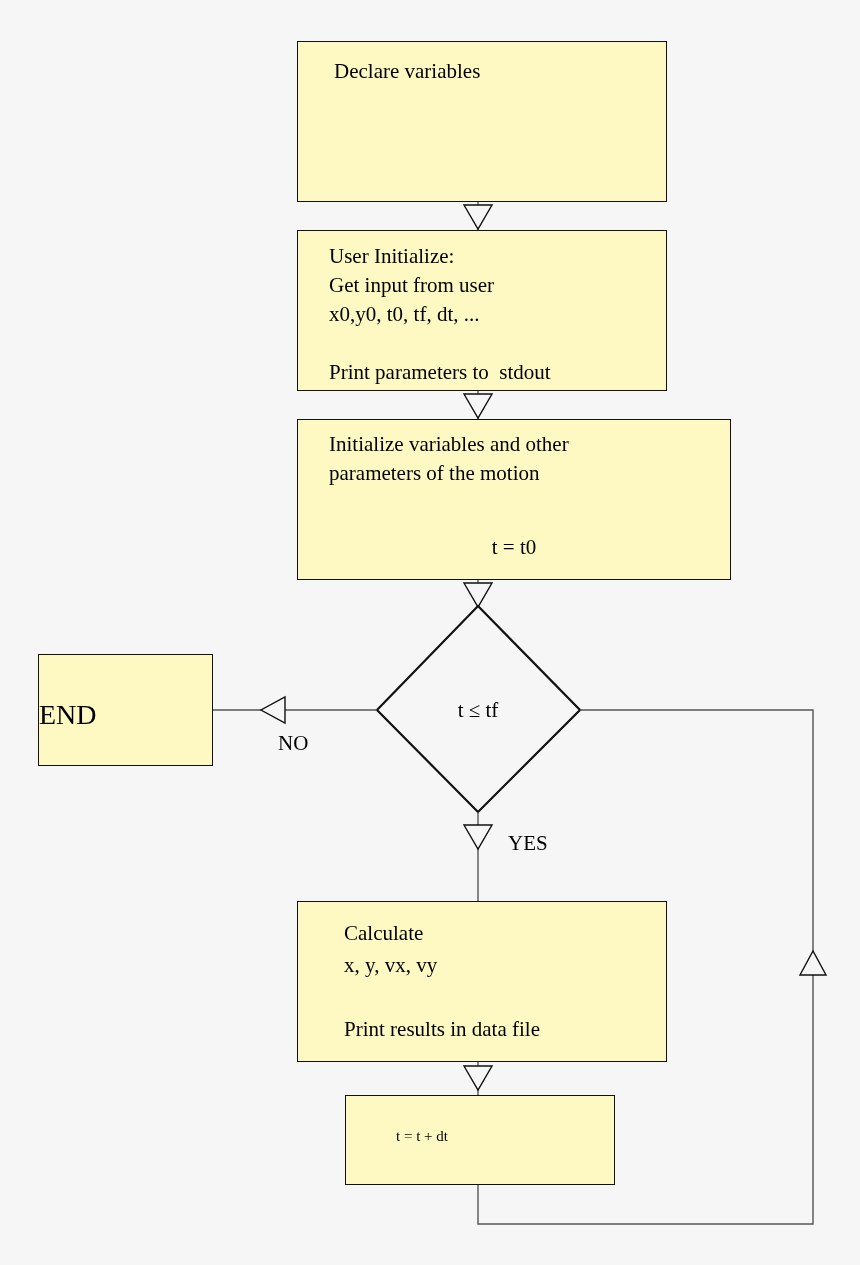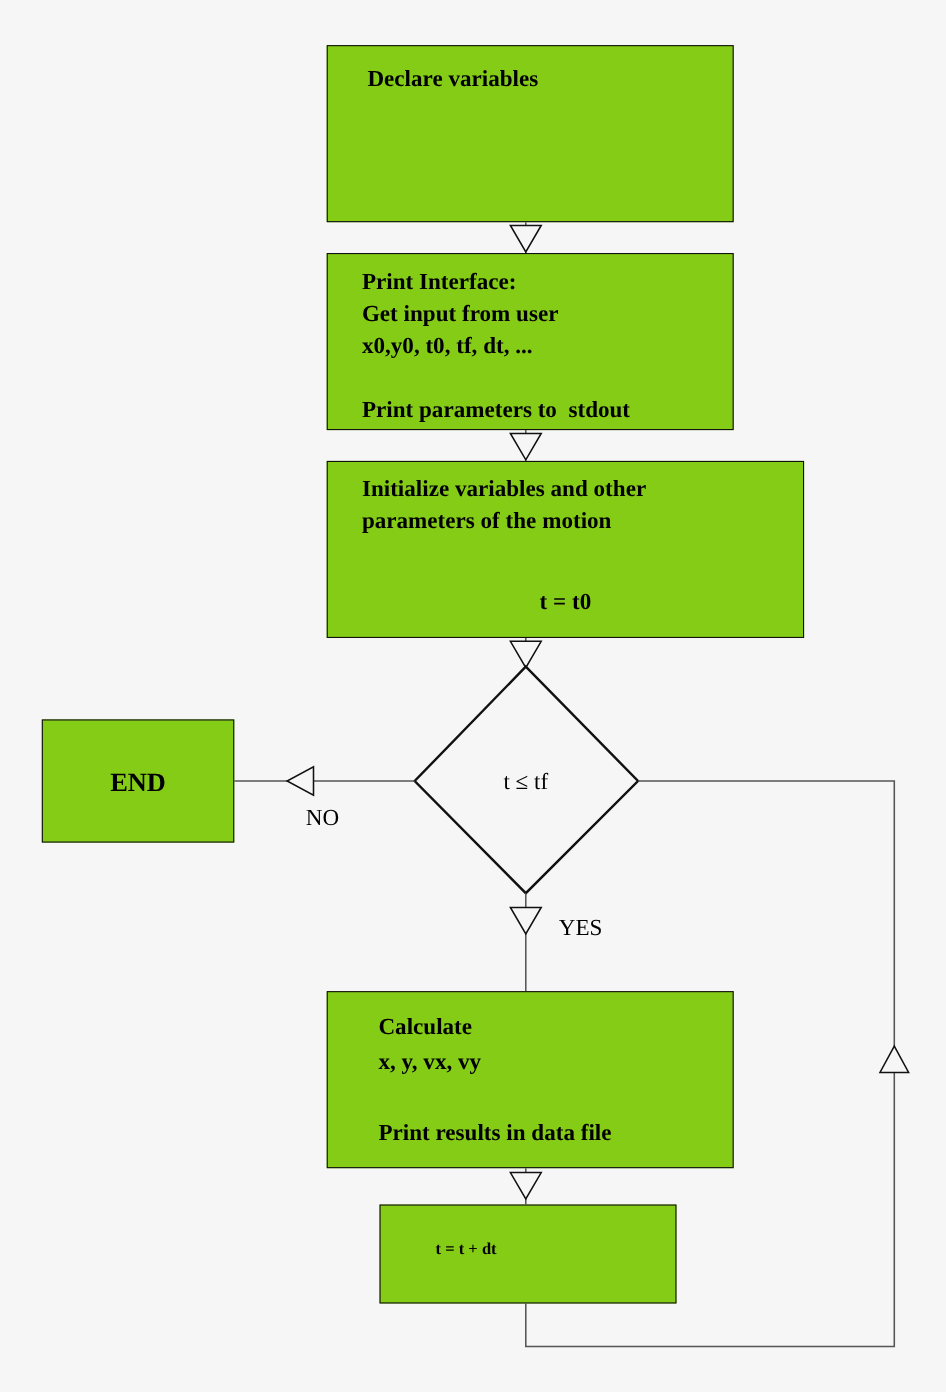--- a/index.html
+++ b/index.html
@@ -9,23 +9,22 @@
     background:#f6f6f6;
     font-family:"Liberation Serif","DejaVu Serif",serif;
     color:#000;
     overflow:hidden;
     position:relative;
   }
   #canvas{position:absolute;left:0;top:0;width:860px;height:1265px;}
   .node{
     position:absolute;
     box-sizing:border-box;
-    background:#84cc16;
+    background:#fef9c3;
     border:1.6px solid #111;
-    font-weight:bold;
   }
   .node .txt{
     position:absolute;
     left:0;top:0;
     width:100%;
     box-sizing:border-box;
   }
   .line{white-space:pre;}
   .lbl{
     position:absolute;
@@ -36,22 +35,21 @@
   svg{position:absolute;left:0;top:0;width:860px;height:1265px;overflow:visible;}
   .diamond-label{
     position:absolute;
     font-size:21px;
     white-space:pre;
     text-align:center;
   }
   .endlabel{
     position:absolute;
     width:100%;
-    text-align:center;
-    font-size:24px;
+    font-size:28px;
     white-space:pre;
   }
 </style>
 </head>
 <body>
 
 <div id="canvas">
 
   <svg>
 
@@ -81,21 +79,21 @@
 
   <div class="node" style="left:297px;top:41px;width:370px;height:161px;">
     <div class="txt" style="padding:12px 0 0 36px;font-size:21px;line-height:34px;">
       <div class="line">Declare variables</div>
       <div class="line">&nbsp;</div>
     </div>
   </div>
 
   <div class="node" style="left:297px;top:230px;width:370px;height:161px;">
     <div class="txt" style="padding:11px 0 0 31px;font-size:21px;line-height:29px;">
-      <div class="line">Print Interface:</div>
+      <div class="line">User Initialize:</div>
       <div class="line">Get input from user</div>
       <div class="line">x0,y0, t0, tf, dt, ...</div>
       <div class="line">&nbsp;</div>
       <div class="line">Print parameters to  stdout</div>
     </div>
   </div>
 
   <div class="node" style="left:297px;top:419px;width:434px;height:161px;">
     <div class="txt" style="padding:10px 0 0 31px;font-size:21px;line-height:29px;">
       <div class="line">Initialize variables and other</div>

